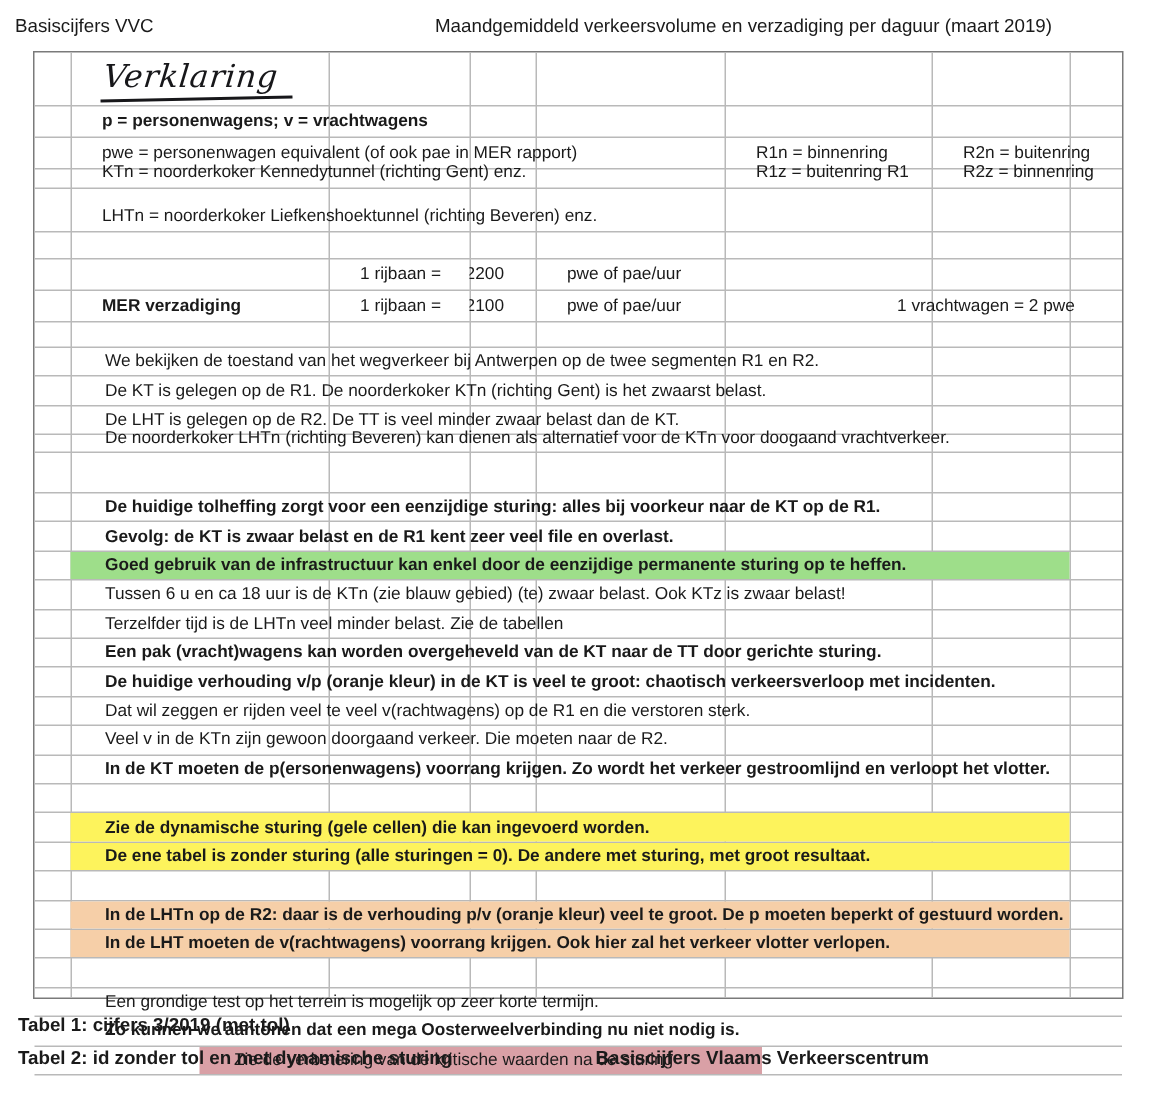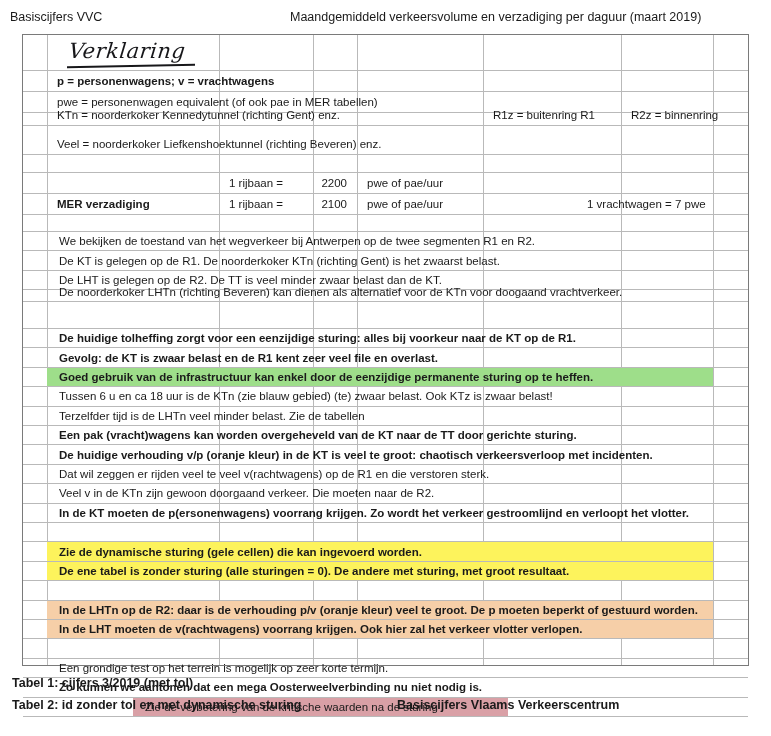--- a/index.html
+++ b/index.html
@@ -69,21 +69,21 @@
     box-sizing: border-box;
   }
 
   .cell {
     position: absolute;
     top: 0;
     bottom: 0;
     display: flex;
     align-items: center;
     font-size: 11.5px;
-    padding: 0 10px;
+    padding: 0 21px;
     box-sizing: border-box;
     white-space: nowrap;
     overflow: hidden;
   }
   .cell.r { justify-content: flex-end; }
   .b { font-weight: bold; }
 
   
   .handwritten {
     position: absolute;
@@ -153,47 +153,49 @@
     <div class="row" style="top:0px; height:36px;">
       <div class="handwritten">Verklaring</div>
       <div class="hand-underline"></div>
     </div>
 
     <div class="row" style="top:36px; height:21px;">
       <div class="cell b" style="left:24px; right:0;">p = personenwagens; v = vrachtwagens</div>
     </div>
 
     <div class="row" style="top:57px; height:21px;">
-      <div class="cell" style="left:24px; width:436px;">pwe = personenwagen equivalent (of ook pae in MER tabellen)</div>
+      <div class="cell" style="left:24px; width:436px;">pwe = personenwagen equivalent (of ook pae in MER rapport)</div>
+      <div class="cell" style="left:460px; width:138px;">R1n = binnenring</div>
+      <div class="cell" style="left:598px; width:127px;">R2n = buitenring</div>
     </div>
 
     <div class="row" style="top:70px; height:21px;">
       <div class="cell" style="left:24px; width:436px;">KTn = noorderkoker Kennedytunnel (richting Gent) enz.</div>
       <div class="cell" style="left:460px; width:138px;">R1z = buitenring R1</div>
       <div class="cell" style="left:598px; width:127px;">R2z = binnenring</div>
     </div>
 
     <div class="row" style="top:99px; height:21px;">
-      <div class="cell" style="left:24px; right:0;">Veel = noorderkoker Liefkenshoektunnel (richting Beveren) enz.</div>
+      <div class="cell" style="left:24px; right:0;">LHTn = noorderkoker Liefkenshoektunnel (richting Beveren) enz.</div>
     </div>
 
     <div class="row" style="top:120px; height:18px;"></div>
 
     <div class="row" style="top:138px; height:21px;">
       <div class="cell" style="left:196px; width:94px;">1 rijbaan =</div>
       <div class="cell r" style="left:290px; width:44px;">2200</div>
       <div class="cell" style="left:334px; width:126px;">pwe of pae/uur</div>
     </div>
 
     <div class="row" style="top:159px; height:21px;">
       <div class="cell b" style="left:24px; width:172px;">MER verzadiging</div>
       <div class="cell" style="left:196px; width:94px;">1 rijbaan =</div>
       <div class="cell r" style="left:290px; width:44px;">2100</div>
       <div class="cell" style="left:334px; width:126px;">pwe of pae/uur</div>
-      <div class="cell" style="left:554px; width:171px;">1 vrachtwagen = 7 pwe</div>
+      <div class="cell" style="left:554px; width:171px;">1 vrachtwagen = 2 pwe</div>
     </div>
 
     <div class="row" style="top:180px; height:17px;"></div>
 
     <div id="body-rows">
         <div class="row" style="top: 197px; height: 19.4px;">
           <div class="cell" style="left: 26px; right: 2px;">
             <span class="cell-text">We bekijken de toestand van het wegverkeer bij Antwerpen op de twee segmenten R1 en R2.</span>
           </div>
         </div>

